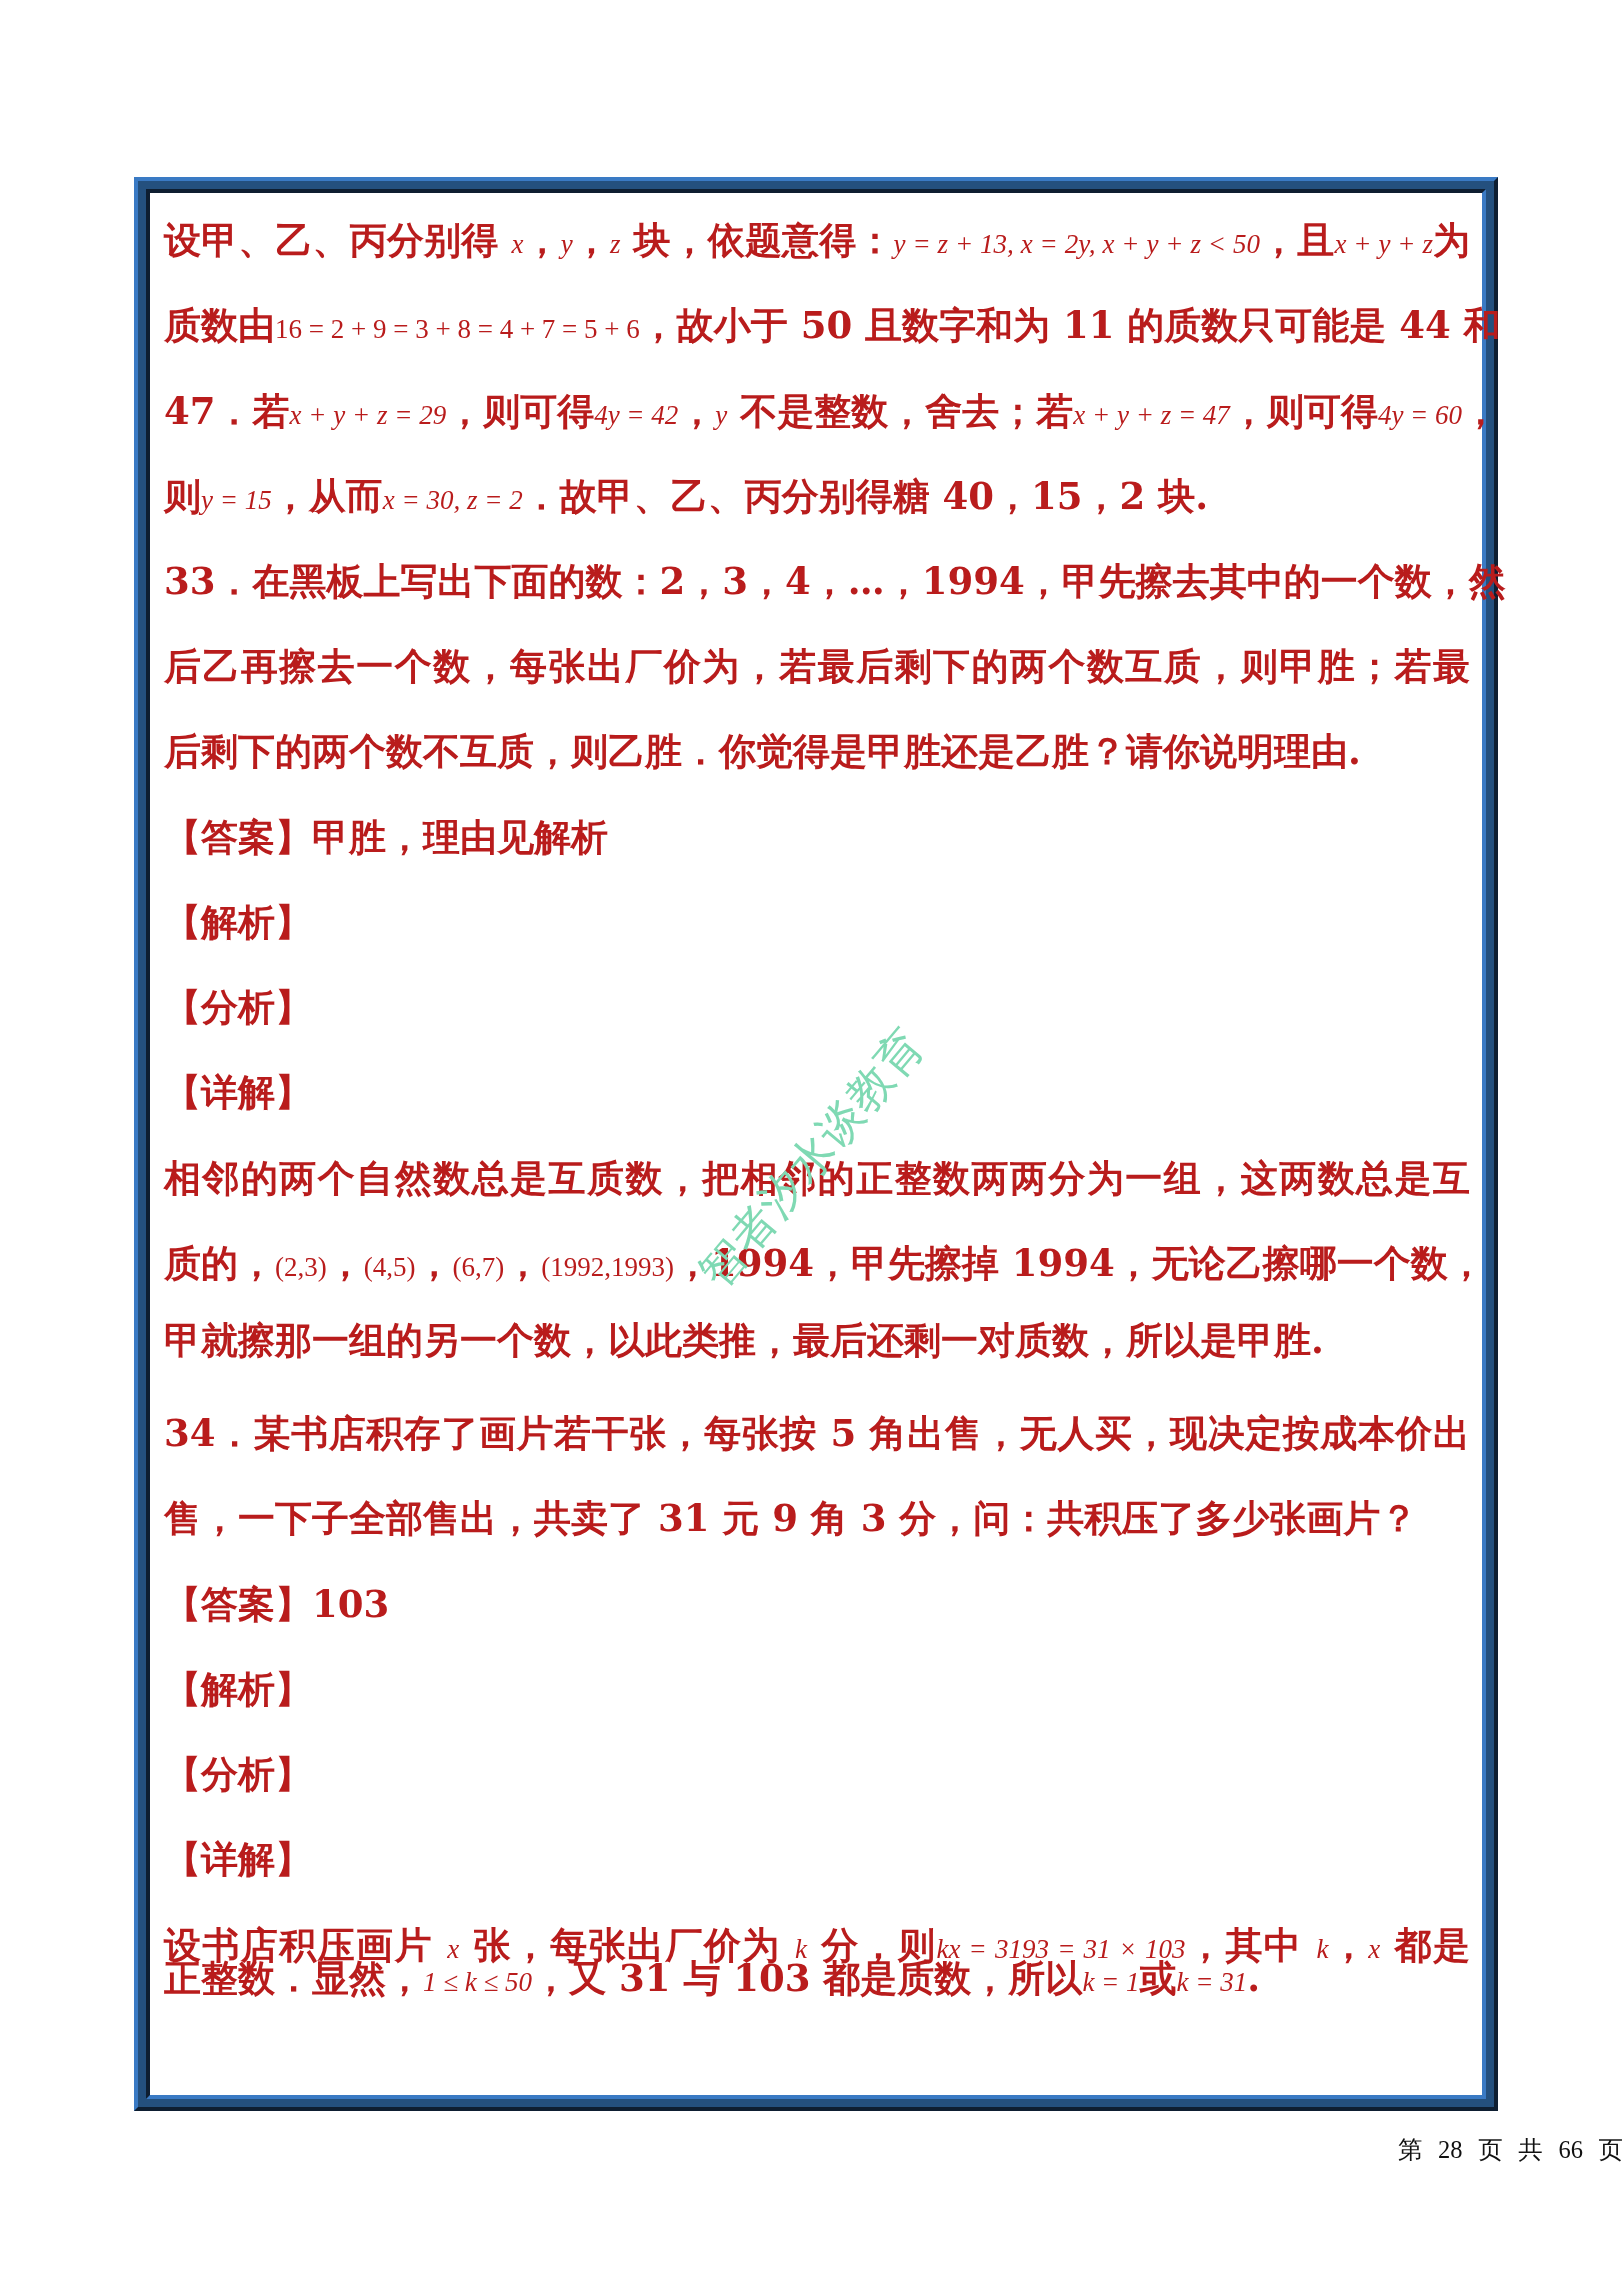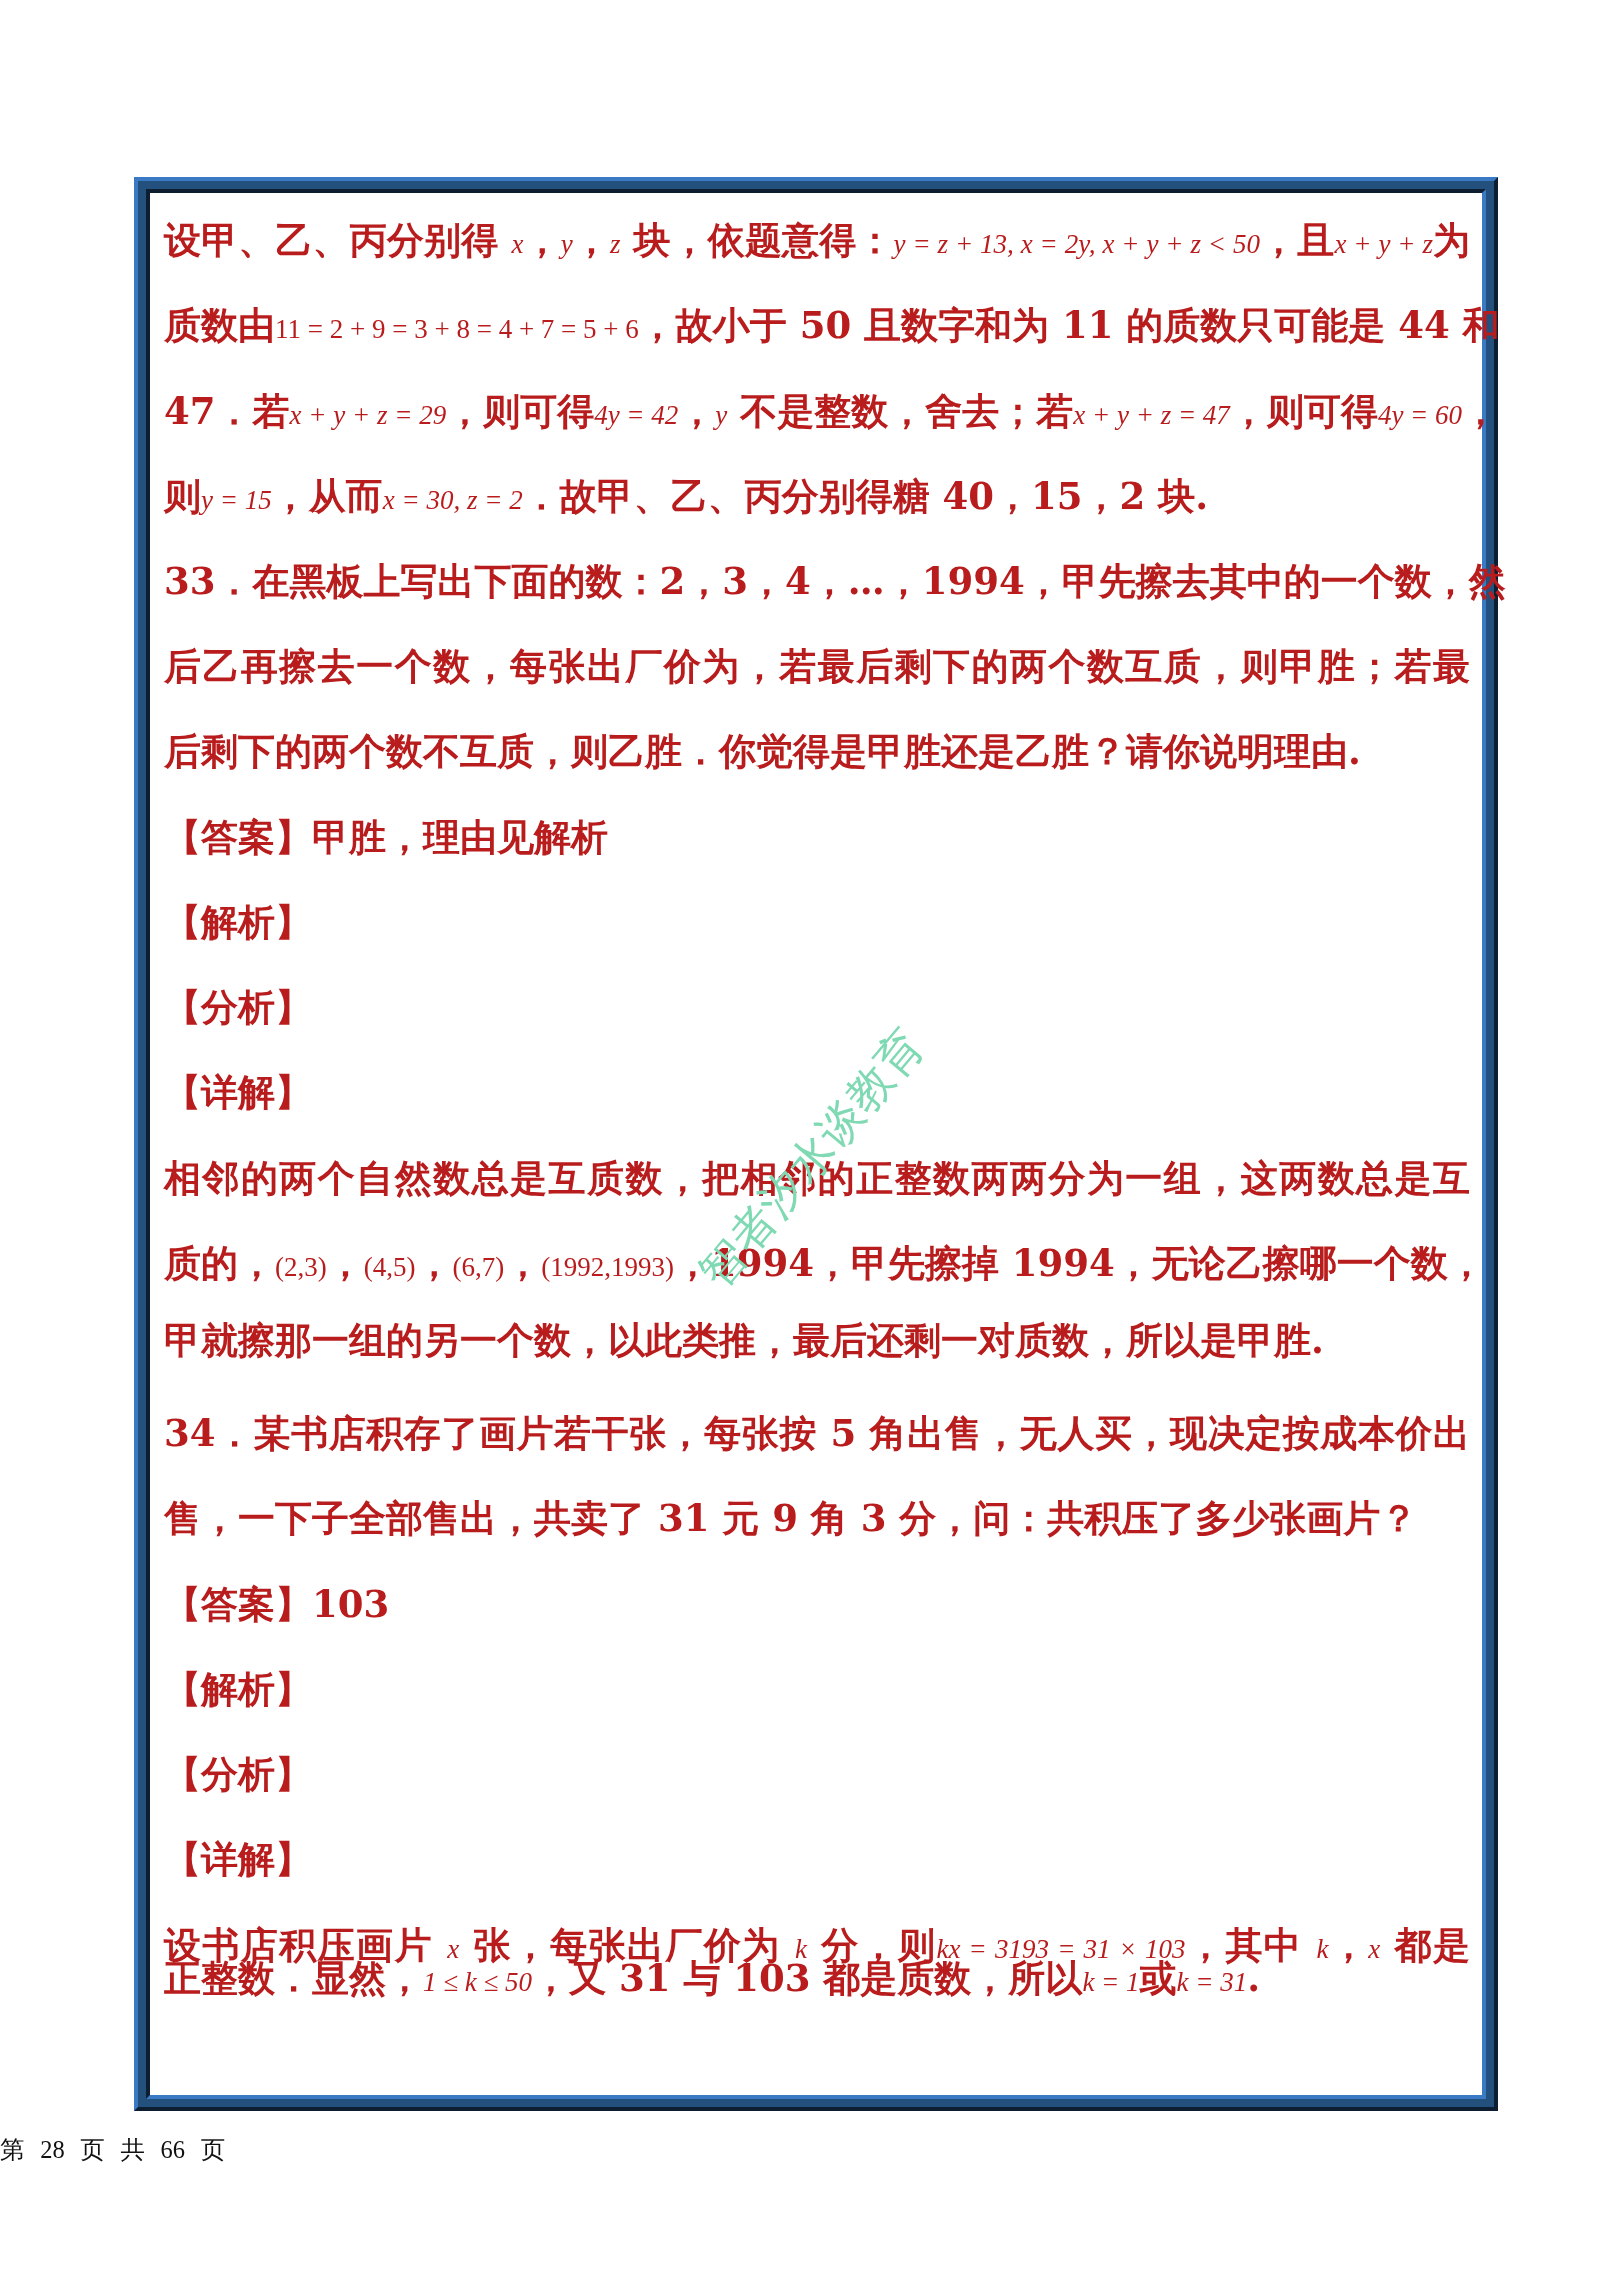--- a/index.html
+++ b/index.html
@@ -35,41 +35,41 @@
   .line.full { text-align: justify; text-align-last: justify; }
   .m {
     font-family: "Liberation Serif", "DejaVu Serif", serif;
     font-weight: normal; font-size: 27px; letter-spacing: 0;
   }
   .v { font-style: italic; }
   .wm-inner { position: absolute; left: 709px; top: 1251px; transform: rotate(-50deg); transform-origin: 0 50%;
     color: #7fd9b3; font-family: "DejaVu Sans", sans-serif; font-size: 45px; white-space: nowrap; letter-spacing: 0.7px; }
 
   .footer {
-    position: absolute; top: 2133px; left: 0; width: 1623px; text-align: left;
+    position: absolute; top: 2133px; left: 0; width: 1623px; text-align: right;
     font-family: "Liberation Serif", "DejaVu Serif", serif; font-size: 24.5px; color: #111;
     word-spacing: 9.5px;
   }
 </style>
 </head>
 <body>
 
 <div class="frame">
   <div class="outer-tl"></div>
   <div class="inner"></div>
 </div>
 
 <div class="content">
 
   <div class="line full" style="top:218px">
     <span>设甲、乙、丙分别得 </span><span class="m v">x</span><span>，</span><span class="m v">y</span><span>，</span><span class="m v">z</span><span> 块，依题意得：</span><span class="m v">y = z + 13, x = 2y, x + y + z &lt; 50</span><span>，且</span><span class="m v">x + y + z</span><span>为</span>
   </div>
 
   <div class="line full" style="top:303px">
-    <span>质数由</span><span class="m">11 = 2 + 9 = 3 + 8 = 4 + 7 = 5 + 6</span><span>，故小于 50 且数字和为 11 的质数只可能是 44 和</span>
+    <span>质数由</span><span class="m">16 = 2 + 9 = 3 + 8 = 4 + 7 = 5 + 6</span><span>，故小于 50 且数字和为 11 的质数只可能是 44 和</span>
   </div>
 
   <div class="line full" style="top:389px">
     <span>47．若</span><span class="m v">x + y + z = 29</span><span>，则可得</span><span class="m v">4y = 42</span><span>，</span><span class="m v">y</span><span> 不是整数，舍去；若</span><span class="m v">x + y + z = 47</span><span>，则可得</span><span class="m v">4y = 60</span><span>，</span>
   </div>
 
   <div class="line" style="top:474px">
     <span>则</span><span class="m v">y = 15</span><span>，从而</span><span class="m v">x = 30, z = 2</span><span>．故甲、乙、丙分别得糖 40，15，2 块.</span>
   </div>
 

